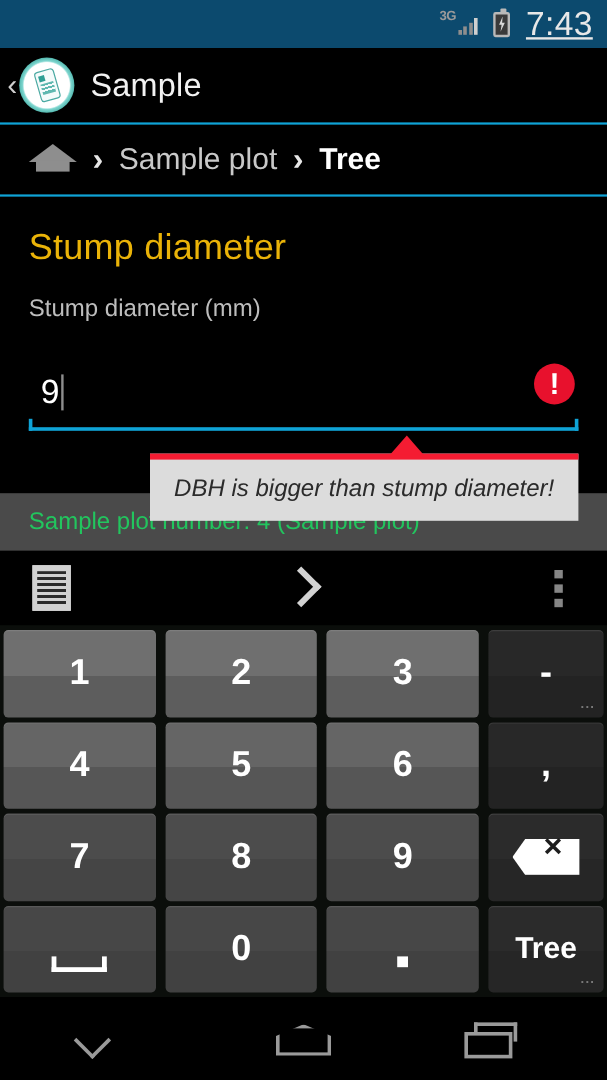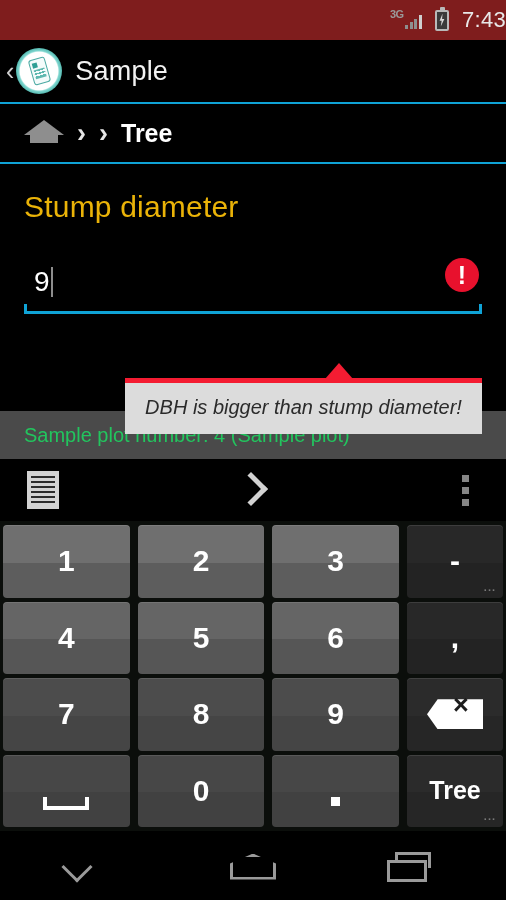--- a/index.html
+++ b/index.html
@@ -7,21 +7,21 @@
     width:506px; height:900px;
     background:#000;
     font-family:"Liberation Sans", sans-serif;
     overflow:hidden;
   }
   #screen { position:relative; width:506px; height:900px; background:#000; }
 
   
   .statusbar {
     height:40px; display:flex; align-items:center; justify-content:flex-end;
-    gap:13px; background:#7f1d1d;
+    padding-right:12px; gap:13px; background:#0c4a6e;
   }
   .sb-signal { position:relative; width:30px; height:22px; display:flex; align-items:flex-end; }
   .sb-3g {
     position:absolute; left:-2px; top:-1px;
     font-size:11px; color:#9a9a9a; font-weight:bold; letter-spacing:-0.5px;
   }
   .sb-bars { position:absolute; right:0; bottom:2px; display:flex; align-items:flex-end; gap:1.5px; }
   .sb-bars i { display:block; width:3px; background:#8e8e8e; }
   .sb-bars i:nth-child(1){ height:4px; }
   .sb-bars i:nth-child(2){ height:7px; }
@@ -33,21 +33,21 @@
   }
   .sb-batt::before {
     content:""; position:absolute; top:-5px; left:3.5px;
     width:5px; height:3px; background:#b9b9b9; border-radius:1px 1px 0 0;
   }
   .sb-bolt {
     position:absolute; left:2px; top:2px; width:6px; height:13px;
     background:#d8d8d8;
     clip-path:polygon(60% 0%, 10% 55%, 45% 55%, 30% 100%, 90% 42%, 52% 42%);
   }
-  .sb-time { font-size:22px; color:#e8e8e8; letter-spacing:0.3px; }
+  .sb-time { font-size:28px; color:#e8e8e8; letter-spacing:0.3px;text-decoration:underline; }
 
   
   .appbar { height:62px; display:flex; align-items:center; padding-left:6px; background:#000; }
   .back-caret { color:#cfcfcf; font-size:25px; line-height:1; margin-right:2px; font-weight:300; }
   .logo {
     width:46px; height:46px; border-radius:50%;
     background:radial-gradient(circle at 50% 50%, #ffffff 0 58%, #7fd6cf 62%, #2f9f95 78%, #bfe9e3 92%, #e9f7f5 100%);
     position:relative; flex:0 0 auto;
   }
   .logo-dev {
@@ -240,27 +240,29 @@
     <div class="logo">
       <span class="logo-dev"></span>
     </div>
     <div class="app-title">Sample</div>
   </div>
 
   <div class="bc-rule"></div>
   <div class="breadcrumb">
     <span class="home-icon"></span>
     <span class="bc-sep">›</span>
+    <span class="bc-item">Sample plot</span>
     <span class="bc-sep">›</span>
     <span class="bc-item current">Tree</span>
   </div>
   <div class="bc-rule"></div>
 
   <div class="body-area">
     <div class="field-title">Stump diameter</div>
+    <div class="field-sub">Stump diameter (mm)</div>
 
     <div class="input-wrap">
       <div class="input-val"><span>9</span><span class="caret"></span></div>
       <div class="err-badge">
         <span>!</span>
       </div>
       <div class="underline"></div>
     </div>
   </div>
 

